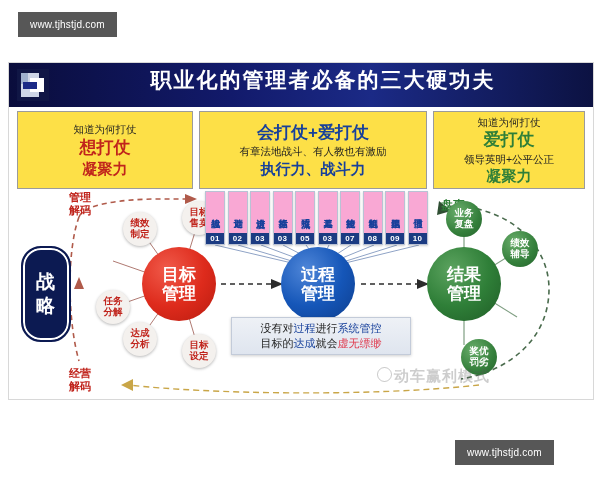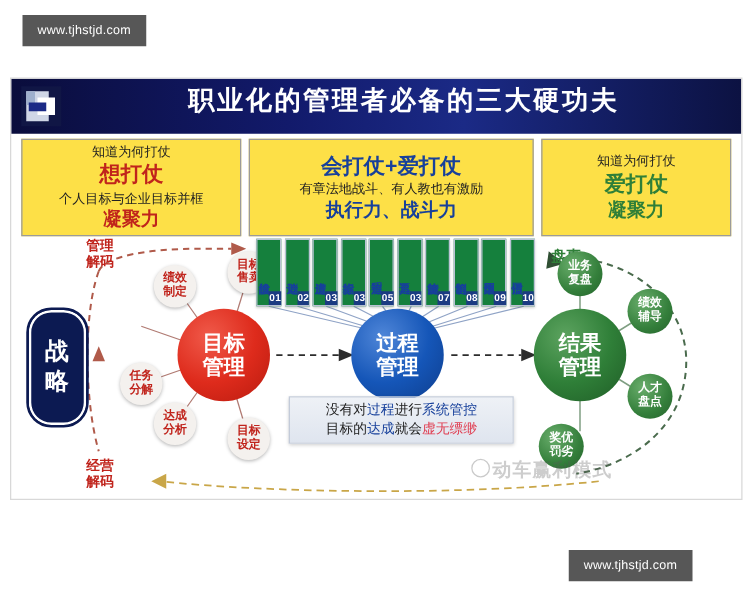--- a/index.html
+++ b/index.html
@@ -93,22 +93,22 @@
        line-height:1.12;text-align:center;}
   .sat-red{width:34px;height:34px;background:#f4f1ee;color:#c0241c;
            box-shadow:0 1px 3px rgba(0,0,0,.28);}
   .sat-green{width:36px;height:36px;
              background:radial-gradient(circle at 34% 30%,#69ad6b 0%,#347f3b 60%,#24622b 100%);
              color:#fff;}
 
   
   .zhui-wrap{position:absolute;left:196px;top:2px;width:226px;height:54px;
              display:flex;gap:2.5px;}
-  .zhui{width:20px;background:#15803d;border:1px solid #b9c2d4;
-        box-shadow:0 1px 2px rgba(0,0,0,.18);display:flex;flex-direction:row;
+  .zhui{width:20px;background:#f9a8d4;border:1px solid #b9c2d4;
+        box-shadow:0 1px 2px rgba(0,0,0,.18);display:flex;flex-direction:column;
         align-items:center;justify-content:flex-start;padding-top:2px;
         box-sizing:border-box;}
   .zhui .ch{font-size:9px;font-weight:bold;color:#17409b;line-height:1.05;
             writing-mode:vertical-rl;text-orientation:upright;letter-spacing:0px;
             height:36px;display:flex;align-items:flex-start;justify-content:center;}
   .zhui .num{margin-top:auto;width:100%;background:#1b3b82;color:#fff;
              font-size:8px;font-weight:bold;text-align:center;padding:1px 0;
              letter-spacing:.3px;}
 
   
@@ -148,33 +148,33 @@
           <i class="l3"></i>
       </div>
       <div class="slide-title">职业化的管理者必备的三大硬功夫</div>
     </div>
 
     <div class="hdr-row">
 
       <div class="hdr-box hdr-1">
         <div class="hdr-small">知道为何打仗</div>
         <div class="hdr-big">想打仗</div>
-        <div class="hdr-small">个人目标与企业目标并框</div>
         <div class="hdr-foot">凝聚力</div>
       </div>
 
       <div class="hdr-box hdr-2">
         <div class="hdr-big">会打仗+爱打仗</div>
         <div class="hdr-small">有章法地战斗、有人教也有激励</div>
         <div class="hdr-foot">执行力、战斗力</div>
       </div>
 
       <div class="hdr-box hdr-3">
         <div class="hdr-small">知道为何打仗</div>
         <div class="hdr-big">爱打仗</div>
+        <div class="hdr-small">领导英明+公平公正</div>
         <div class="hdr-foot">凝聚力</div>
       </div>
 
     </div>
 
     <div class="canvas">
 
       <svg class="wires" viewBox="0 0 584 210">
 
         <g stroke="#b07a72" stroke-width="1" fill="none">
@@ -318,25 +318,21 @@
       </div>
 
       <div class="sat sat-green" style="left:437px;top:12px;">
         <span>业务</span>
         <span>复盘</span>
       </div>
       <div class="sat sat-green" style="left:493px;top:42px;">
         <span>绩效</span>
         <span>辅导</span>
       </div>
-      <div class="sat sat-green" style="left:493px;top:110px;">
-        <span>人才</span>
-        <span>盘点</span>
-      </div>
-      <div class="sat sat-green" style="left:422px;top:150px;align-items:center;">
+      <div class="sat sat-green" style="left:452px;top:150px;align-items:center;">
         <span>奖优</span>
         <span>罚劣</span>
       </div>
 
       <div class="caption">
         <div>
           <span>没有对</span><span class="bl">过程</span><span>进行</span><span class="bl">系统管控</span>
         </div>
         <div>
           <span>目标的</span><span class="bl">达成</span><span>就会</span><span class="rd">虚无缥缈</span>

